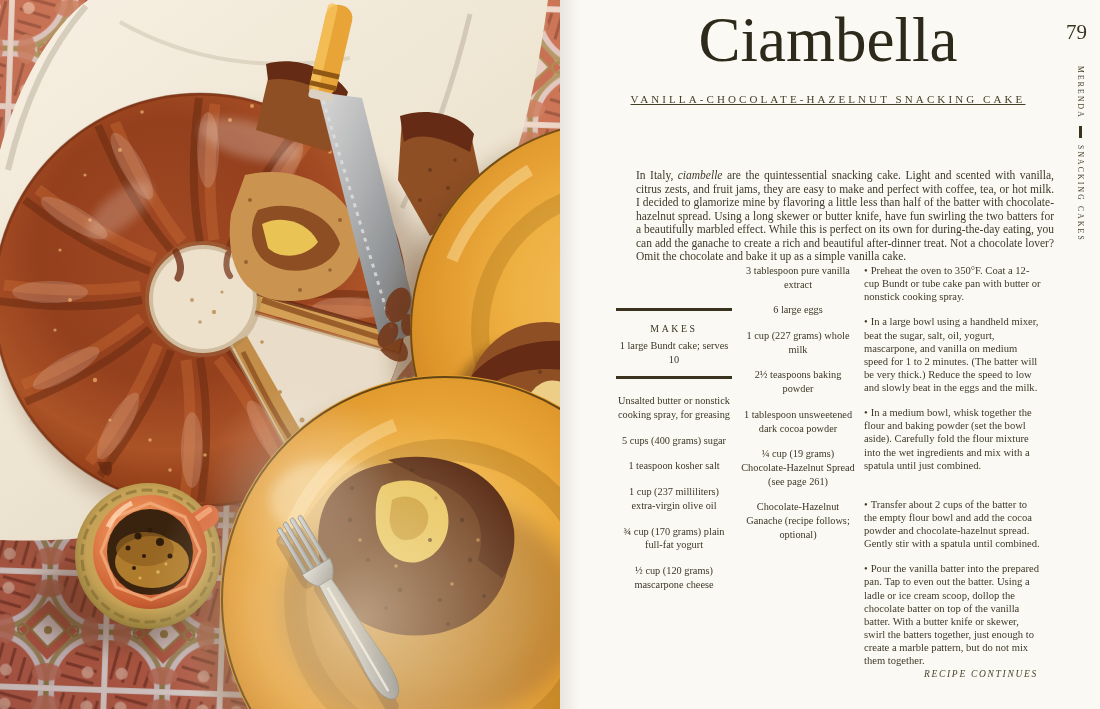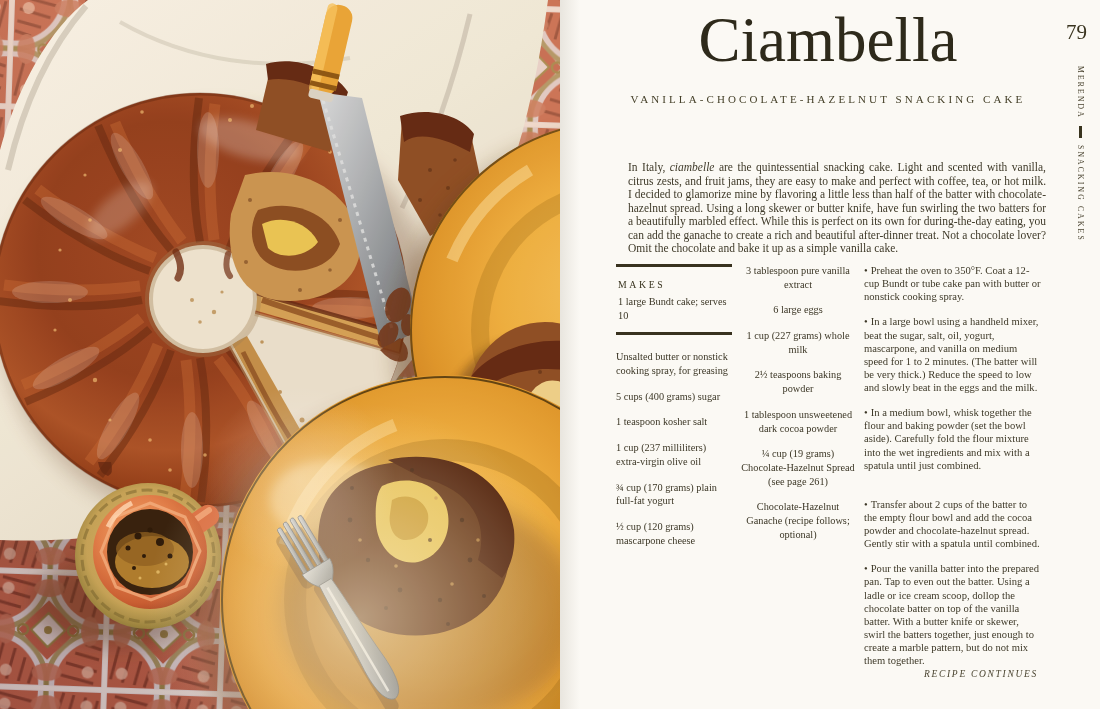--- a/index.html
+++ b/index.html
@@ -10,26 +10,26 @@
   .recipe-page{position:relative;width:540px;height:709px;background:#fbf9f4;}
   .recipe-page::before{content:"";position:absolute;left:0;top:0;width:20px;height:100%;
        background:linear-gradient(90deg,rgba(70,55,30,.10),rgba(70,55,30,0));pointer-events:none;}
   .page-number{position:absolute;top:20px;right:13px;font-size:21px;color:#39341f;}
   .edge-tab{position:absolute;top:66px;right:15px;writing-mode:vertical-rl;text-orientation:mixed;
        font-size:7.6px;letter-spacing:2.2px;color:#4a4430;display:flex;align-items:center;}
   .edge-tab .tab-bar{display:inline-block;width:3px;height:12px;background:#39341f;margin:7px 0;}
   .recipe-title{position:absolute;top:6px;left:48px;width:440px;text-align:center;
        font-size:63px;font-weight:500;color:#2e2a1b;letter-spacing:0;line-height:1.1;}
   .recipe-subtitle{position:absolute;top:93px;left:30px;width:476px;text-align:center;
-       font-size:11px;letter-spacing:3.1px;color:#454029;}
+       font-size:11px;letter-spacing:3.1px;color:#454029;text-decoration:underline;}
   .intro{position:absolute;top:153px;left:60px;width:418px;font-size:11.5px;line-height:1.18;
        text-align:justify;color:#3e3928;}
   .intro i{font-style:italic;}
   .cols{position:absolute;top:264px;left:56px;width:436px;display:flex;gap:7px;}
-  .col-ing1{width:116px;font-size:10.3px;line-height:1.33;}
+  .col-ing1{width:116px;text-align:center;font-size:10.3px;line-height:1.33;margin-top:44px;}
   .col-ing2{width:118px;text-align:center;font-size:10.3px;line-height:1.33;}
   .col-steps{width:178px;font-size:10.6px;line-height:1.24;color:#3e3928;}
   .makes-block{border-top:3px solid #38321f;border-bottom:3px solid #38321f;
        padding:11px 2px 10px;margin-bottom:15px;}
   .makes-label{letter-spacing:2.6px;font-size:9.8px;margin-bottom:4px;color:#39341f;}
   .makes-yield{font-size:10.3px;line-height:1.33;}
   .ing-item{margin-bottom:12px;}
   .step-item{margin-bottom:12px;}
   .step-item .bullet{margin-right:3px;}
   .footer-note{position:absolute;top:669px;right:62px;font-style:italic;font-size:9.5px;
@@ -383,21 +383,21 @@
   <div class="edge-tab">
     <span>MERENDA</span>
     <span class="tab-bar"></span>
     <span>SNACKING CAKES</span>
   </div>
 
   <h1 class="recipe-title" style="margin:0;">Ciambella</h1>
 
   <div class="recipe-subtitle">VANILLA-CHOCOLATE-HAZELNUT SNACKING CAKE</div>
 
-  <p class="intro" style="margin:8px;">
+  <p class="intro" style="margin:16px;">
     <span>In Italy, </span><i>ciambelle</i><span> are the quintessential snacking cake. Light and scented with vanilla, citrus zests, and fruit jams, they are easy to make and perfect with coffee, tea, or hot milk. I decided to glamorize mine by flavoring a little less than half of the batter with chocolate-hazelnut spread. Using a long skewer or butter knife, have fun swirling the two batters for a beautifully marbled effect. While this is perfect on its own for during-the-day eating, you can add the ganache to create a rich and beautiful after-dinner treat. Not a chocolate lover? Omit the chocolate and bake it up as a simple vanilla cake.</span>
   </p>
 
   <div class="cols">
 
     <div class="col-ing1">
       <div class="makes-block">
         <div class="makes-label">MAKES</div>
         <div class="makes-yield">1 large Bundt cake; serves 10</div>
       </div>

